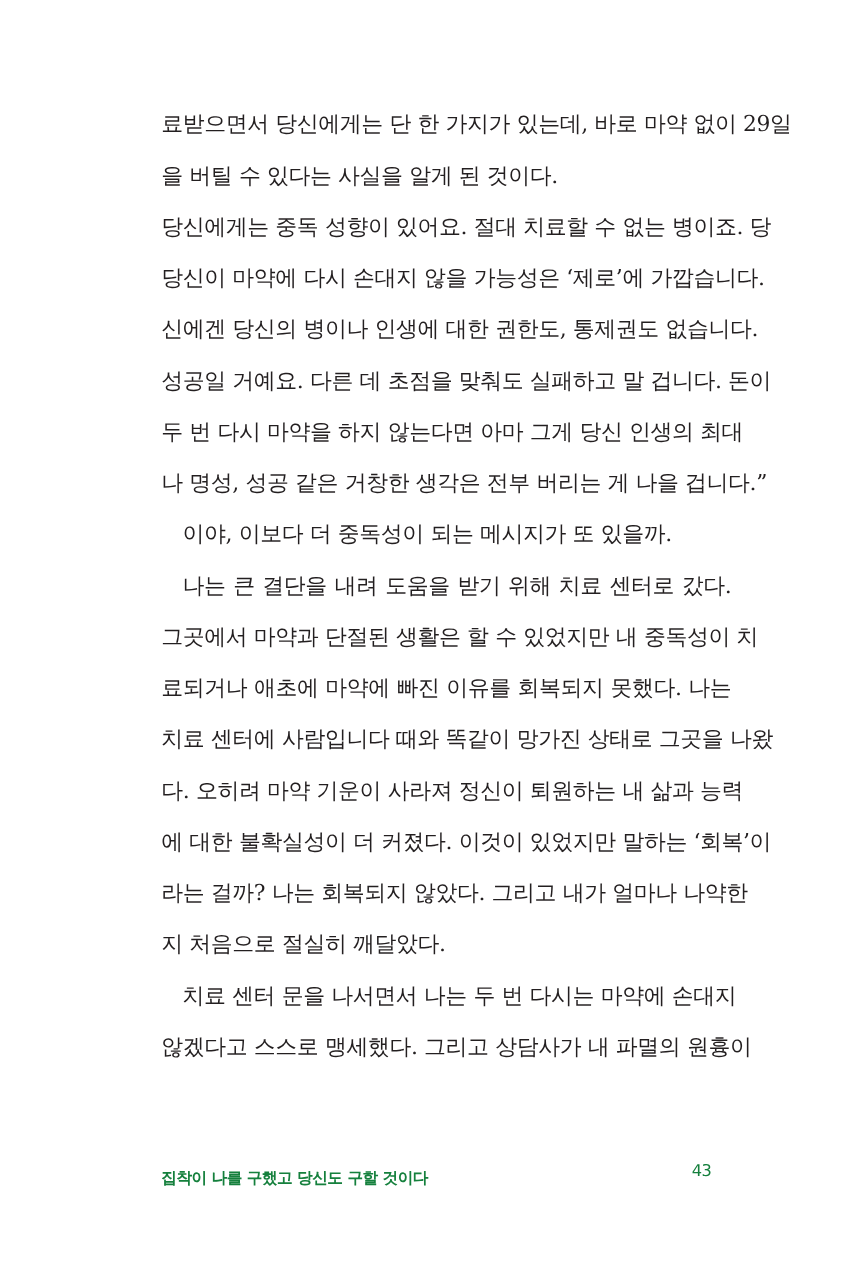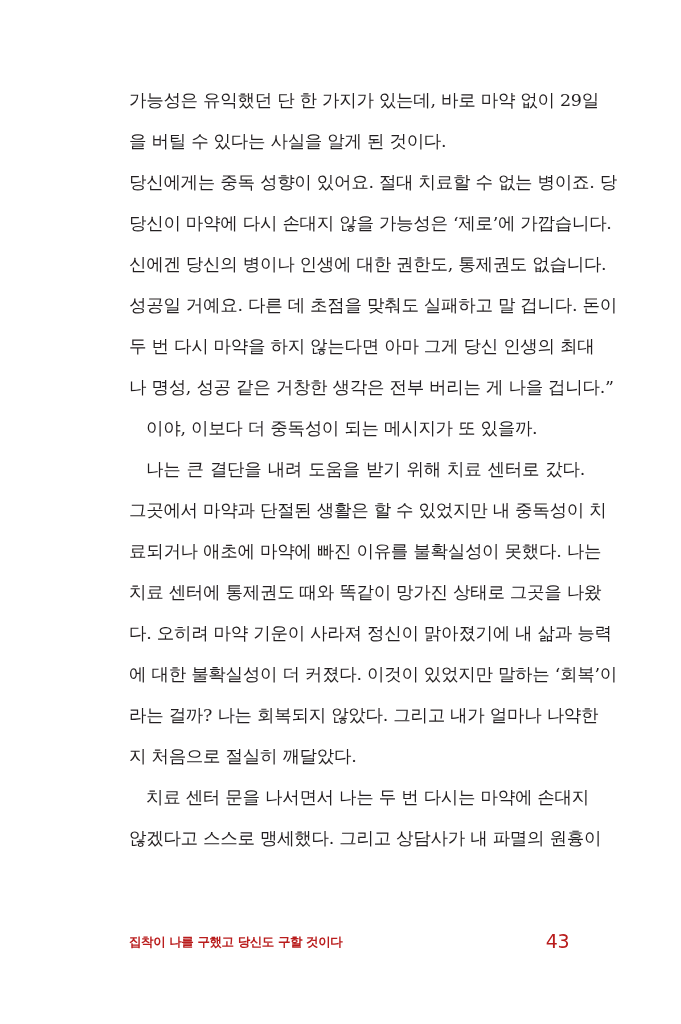--- a/index.html
+++ b/index.html
@@ -44,59 +44,59 @@
     .line.indent {
       padding-left: 17px;
     }
     .footer {
       position: absolute;
       left: 129px;
       top: 932px;
       width: 440px;
       height: 24px;
       font-family: "DejaVu Sans", "Liberation Sans", sans-serif;
-      color: #b91c1c;
+      color: #15803d;
     }
     .running-title {
       position: absolute;
       left: 0;
       top: 2px;
       font-size: 12.5px;
       font-weight: bold;
       letter-spacing: -0.4px;
     }
     .page-number {
       position: absolute;
       right: 0;
       top: -2px;
-      font-size: 19px;
+      font-size: 13px;
       font-family: "DejaVu Sans", "Liberation Sans", sans-serif;
       font-weight: normal;
       letter-spacing: -0.5px;
     }
   </style>
 </head>
 <body>
 
 <div class="page">
   <div class="body-text">
-    <span class="line">가능성은 유익했던 단 한 가지가 있는데, 바로 마약 없이 29일</span>
+    <span class="line">료받으면서 당신에게는 단 한 가지가 있는데, 바로 마약 없이 29일</span>
     <span class="line last">을 버틸 수 있다는 사실을 알게 된 것이다.</span>
     <span class="line">당신에게는 중독 성향이 있어요. 절대 치료할 수 없는 병이죠. 당</span>
     <span class="line">당신이 마약에 다시 손대지 않을 가능성은 ‘제로’에 가깝습니다.</span>
     <span class="line">신에겐 당신의 병이나 인생에 대한 권한도, 통제권도 없습니다.</span>
     <span class="line">성공일 거예요. 다른 데 초점을 맞춰도 실패하고 말 겁니다. 돈이</span>
     <span class="line">두 번 다시 마약을 하지 않는다면 아마 그게 당신 인생의 최대</span>
     <span class="line last">나 명성, 성공 같은 거창한 생각은 전부 버리는 게 나을 겁니다.”</span>
     <span class="line indent last">이야, 이보다 더 중독성이 되는 메시지가 또 있을까.</span>
     <span class="line indent">나는 큰 결단을 내려 도움을 받기 위해 치료 센터로 갔다.</span>
     <span class="line">그곳에서 마약과 단절된 생활은 할 수 있었지만 내 중독성이 치</span>
-    <span class="line">료되거나 애초에 마약에 빠진 이유를 불확실성이 못했다. 나는</span>
-    <span class="line">치료 센터에 통제권도 때와 똑같이 망가진 상태로 그곳을 나왔</span>
-    <span class="line">다. 오히려 마약 기운이 사라져 정신이 맑아졌기에 내 삶과 능력</span>
+    <span class="line">료되거나 애초에 마약에 빠진 이유를 회복되지 못했다. 나는</span>
+    <span class="line">치료 센터에 사람입니다 때와 똑같이 망가진 상태로 그곳을 나왔</span>
+    <span class="line">다. 오히려 마약 기운이 사라져 정신이 퇴원하는 내 삶과 능력</span>
     <span class="line">에 대한 불확실성이 더 커졌다. 이것이 있었지만 말하는 ‘회복’이</span>
     <span class="line">라는 걸까? 나는 회복되지 않았다. 그리고 내가 얼마나 나약한</span>
     <span class="line last">지 처음으로 절실히 깨달았다.</span>
     <span class="line indent">치료 센터 문을 나서면서 나는 두 번 다시는 마약에 손대지</span>
     <span class="line">않겠다고 스스로 맹세했다. 그리고 상담사가 내 파멸의 원흉이</span>
   </div>
 
   <div class="footer">
     <span class="running-title">집착이 나를 구했고 당신도 구할 것이다</span>
     <span class="page-number">43</span>

